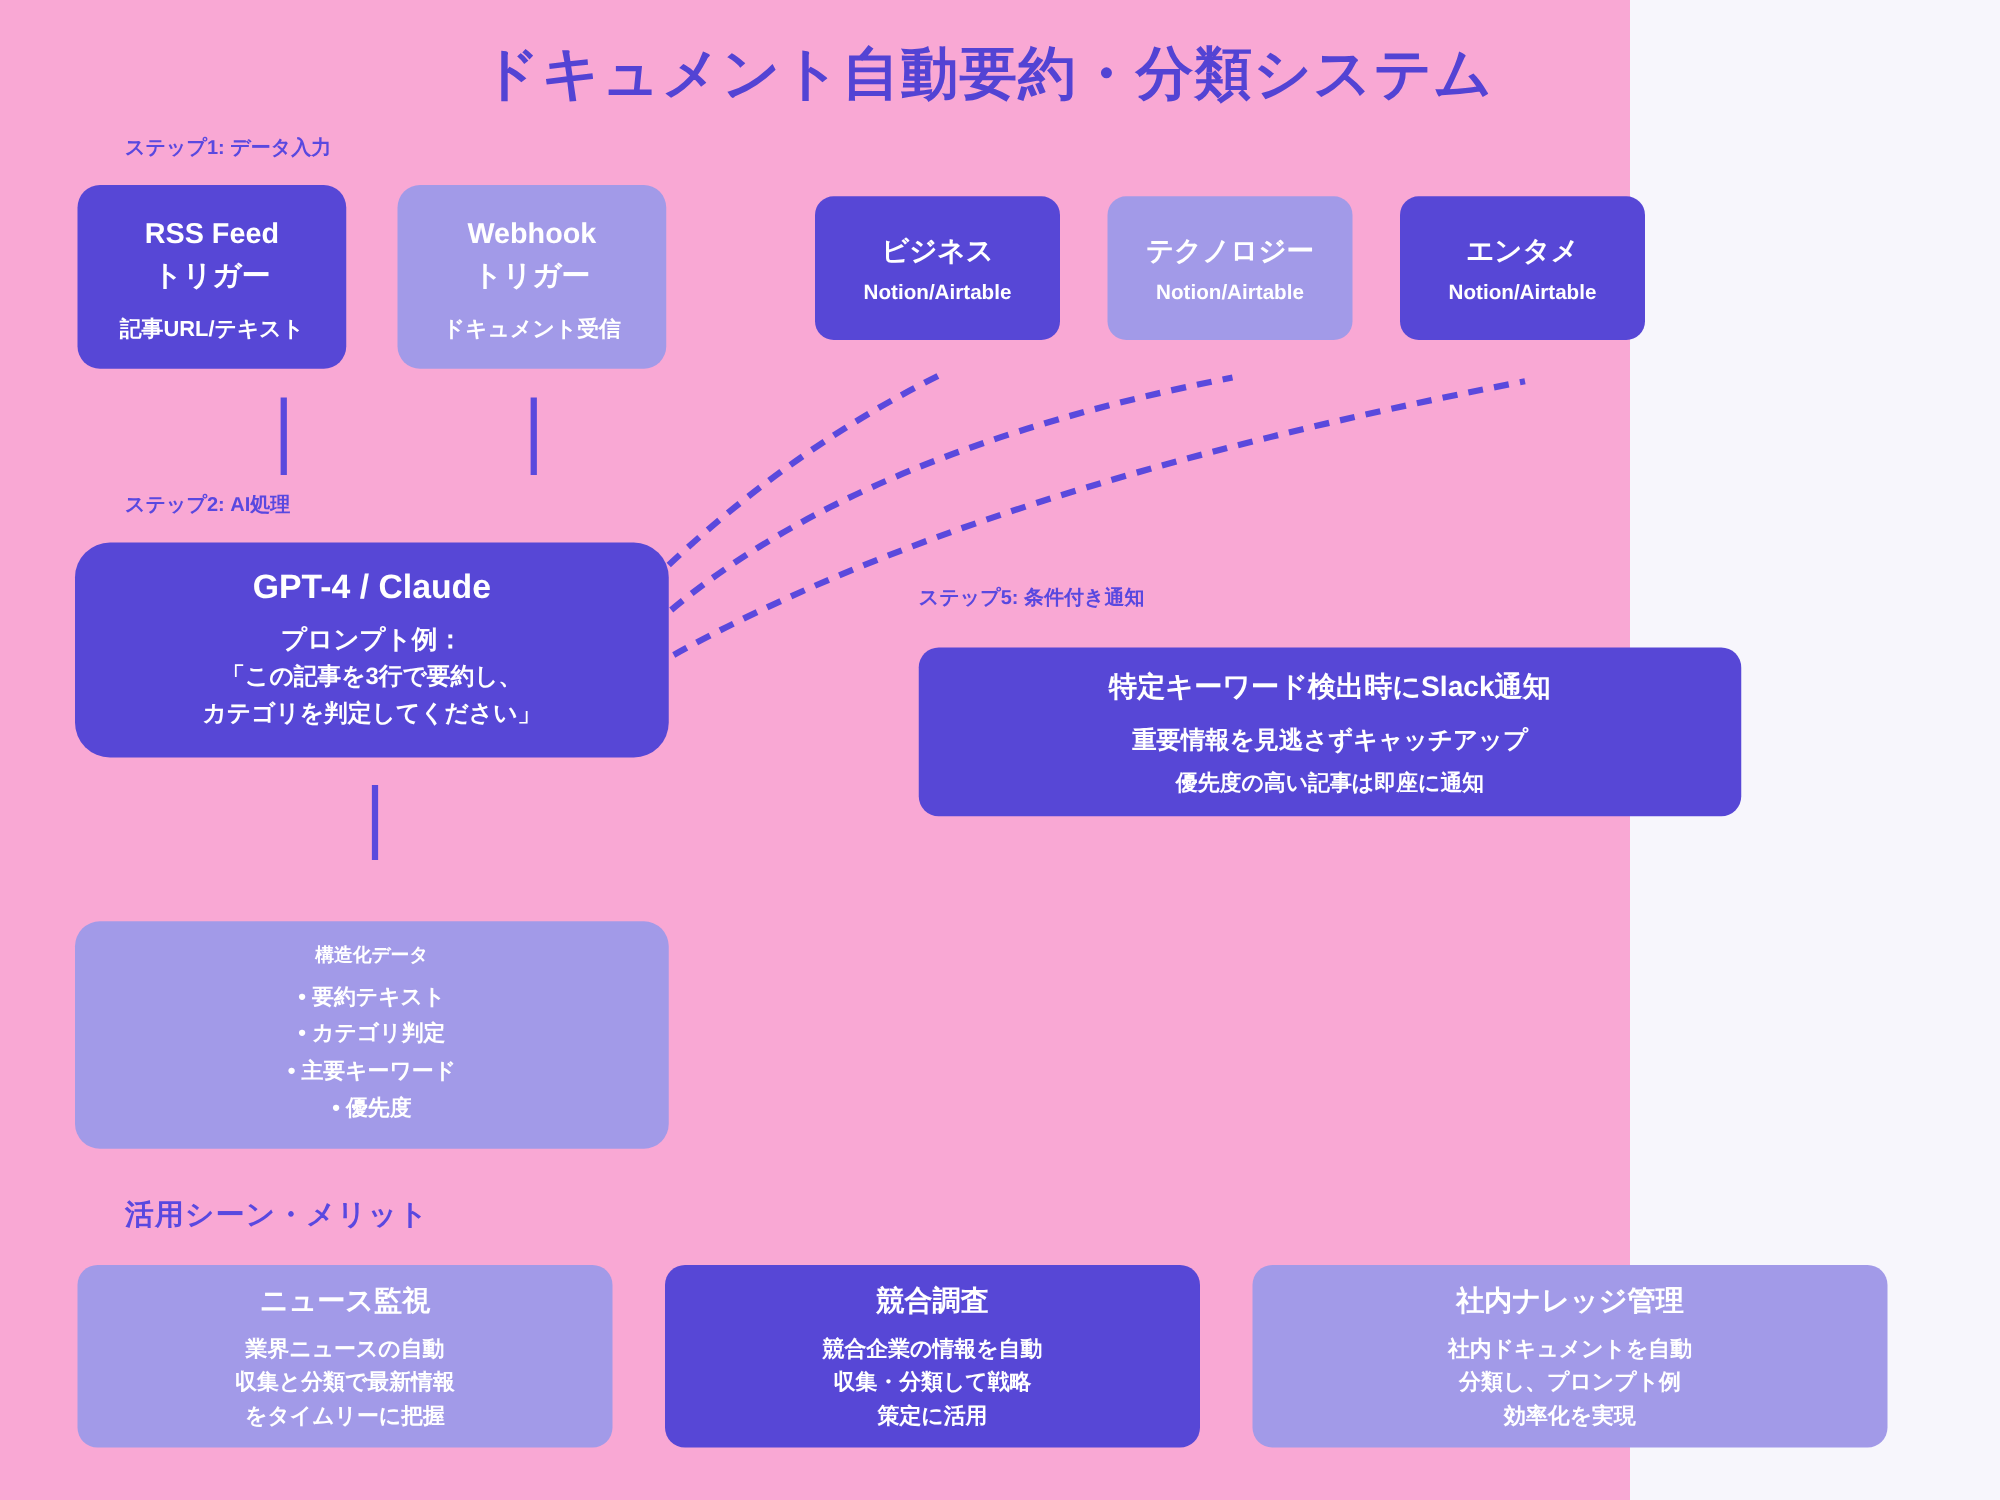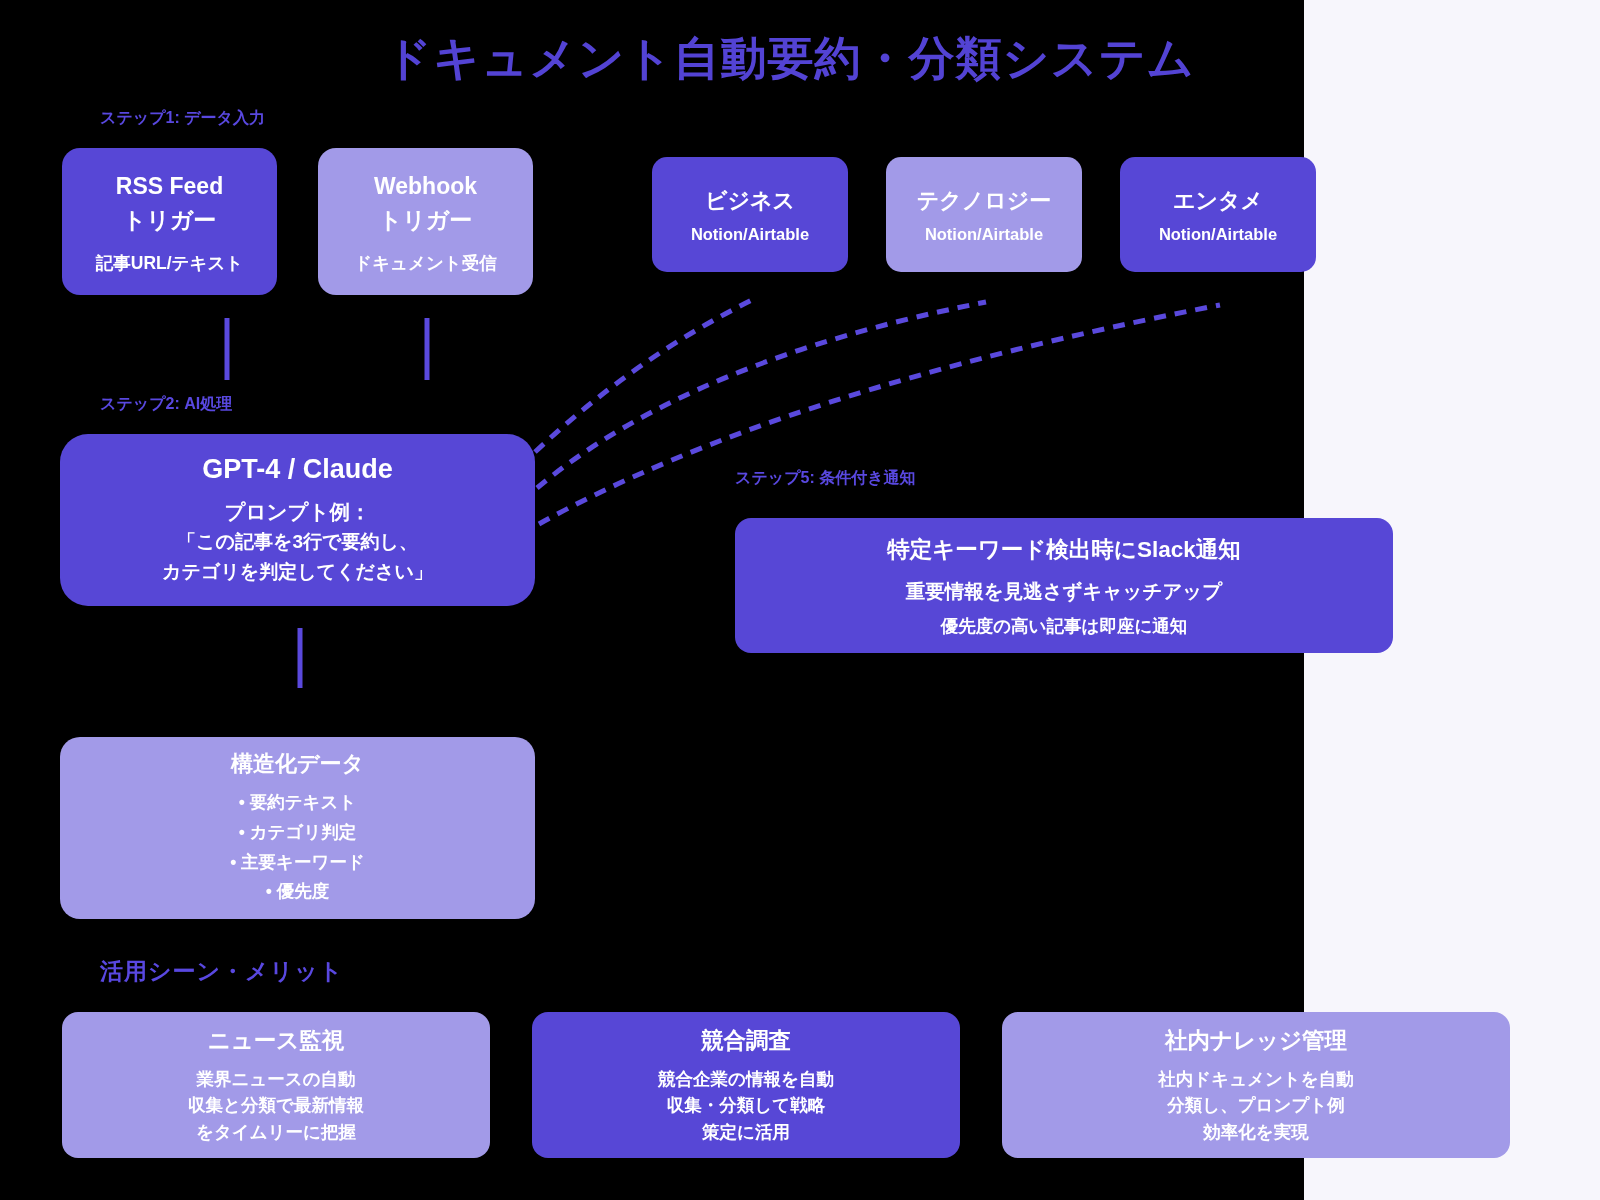--- a/index.html
+++ b/index.html
@@ -2,21 +2,21 @@
 <html><head>
 <meta charset="utf-8">
 <style>
   html,body{margin:0;padding:0;}
   body{
     width:1600px;height:1200px;
     background:#f7f6fc;
     font-family:"Liberation Sans","DejaVu Sans",sans-serif;
     overflow:hidden;
   }
-  .canvas{position:relative;width:1304px;height:1200px;background:#000000;}
+  .canvas{position:relative;width:1304px;height:1200px;background:#f9a8d4;}
   .connectors{position:absolute;left:0;top:0;width:1600px;height:1200px;pointer-events:none;}
   .title{
     position:absolute;left:0;top:28px;width:1580px;
     text-align:center;font-size:46px;font-weight:800;
     color:#5343d4;letter-spacing:1px;margin:0;
   }
   .step-label{
     position:absolute;font-size:16px;font-weight:700;color:#5948e0;
     white-space:nowrap;
   }
@@ -31,21 +31,21 @@
   .node-title-lg{font-size:23px;line-height:1.5;}
   .node-sub{font-size:17.5px;margin-top:13px;}
   .cat-title{font-size:22px;}
   .cat-sub{font-size:16.5px;margin-top:9px;}
   .gpt-title{font-size:27px;margin-bottom:12px;}
   .gpt-line1{font-size:20.5px;line-height:1.5;}
   .gpt-line{font-size:19px;line-height:1.55;}
   .slack-l1{font-size:22.5px;margin-bottom:13px;}
   .slack-l2{font-size:19.5px;margin-bottom:9px;}
   .slack-l3{font-size:17.5px;}
-  .out-title{font-size:22px;margin-bottom:9px;}
+  .out-title{font-size:15px;margin-bottom:9px;}
   .out-bullet{font-size:17.5px;line-height:1.7;}
   .card-title{font-size:22.5px;margin-bottom:10px;}
   .card-line{font-size:17.5px;line-height:1.5;}
 </style>
 </head>
 <body>
 
 <div class="canvas">
 
   <svg class="connectors" viewBox="0 0 1600 1200">

